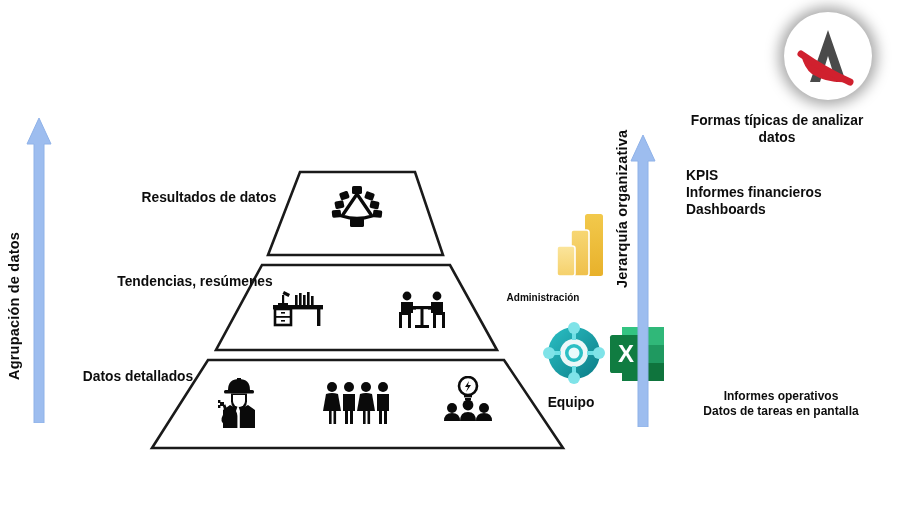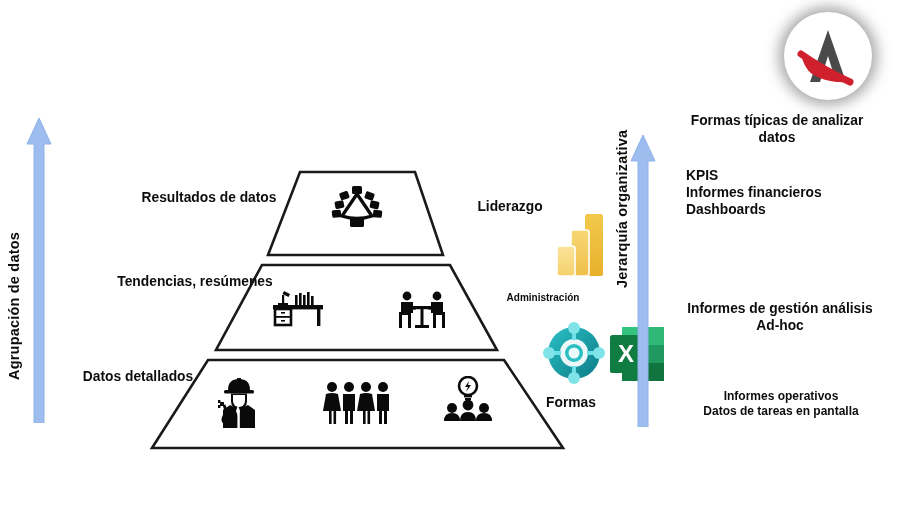--- a/index.html
+++ b/index.html
@@ -208,23 +208,22 @@
 
       <circle cx="44" cy="32" r="5"></circle>
       <path d="M36 45 q0-8 8-8 q8 0 8 8 z"></path>
     </g>
   </svg>
 
   <div class="abs lbl lbl-left" style="left:118px; top:189px; width:182px; font-size:13.8px;">Resultados de datos</div>
   <div class="abs lbl lbl-left" style="left:90px; top:273px; width:210px; font-size:13.8px;">Tendencias, resúmenes</div>
   <div class="abs lbl lbl-left" style="left:52px; top:368px; width:172px; font-size:13.8px;">Datos detallados</div>
 
-  <div class="abs lbl lbl-right" style="left:455px; top:198px; width:110px; font-size:13.8px;">Liderazgo</div>
   <div class="abs lbl lbl-right" style="left:478px; top:292px; width:130px; font-size:10px;">Administración</div>
-  <div class="abs lbl lbl-right" style="left:525px; top:394px; width:92px; font-size:13.8px;">Formas</div>
+  <div class="abs lbl lbl-right" style="left:525px; top:394px; width:92px; font-size:13.8px;">Equipo</div>
 
   <svg class="abs prod-icon" style="left:555px; top:214px;" width="50" height="62" viewBox="0 0 50 62">
     <defs>
       <linearGradient id="pbi1" x1="0" y1="0" x2="0" y2="1">
         <stop offset="0" stop-color="#F2C94C"></stop>
           <stop offset="1" stop-color="#E8B12B"></stop>
       </linearGradient>
       <linearGradient id="pbi2" x1="0" y1="0" x2="0" y2="1">
         <stop offset="0" stop-color="#F7D774"></stop>
           <stop offset="1" stop-color="#EFC04A"></stop>
@@ -278,22 +277,20 @@
   </div>
   <div class="abs vert-text" style="left:614px; top:128px; font-size:14.5px; height:160px;">Jerarquía organizativa</div>
 
   <div class="abs lbl" style="left:672px; top:112px; width:210px; font-size:13.8px;">Formas típicas de analizar
 datos</div>
 
   <div class="abs lbl" style="left:686px; top:167px; width:220px; font-size:13.8px; text-align:left;">KPIS
 Informes financieros
 Dashboards</div>
 
-  <div class="abs lbl" style="left:672px; top:300px; width:216px; font-size:13.8px;">Informes de gestión análisis
-Ad-hoc</div>
 
   <div class="abs lbl" style="left:668px; top:389px; width:226px; font-size:12px;">Informes operativos
 Datos de tareas en pantalla</div>
 
   <div class="abs" id="logo-badge" style="left:784px; top:12px;">
     <svg width="88" height="88" viewBox="0 0 88 88">
 
       <path d="M44 18 L62 70 L52 70 L44 44 L36 70 L26 70 Z" fill="#4A4A4A"></path>
 
       <path d="M17 42 Q42 62 66 70 Q44 72 28 62 Q20 56 17 42 Z" fill="#D0202E"></path>

